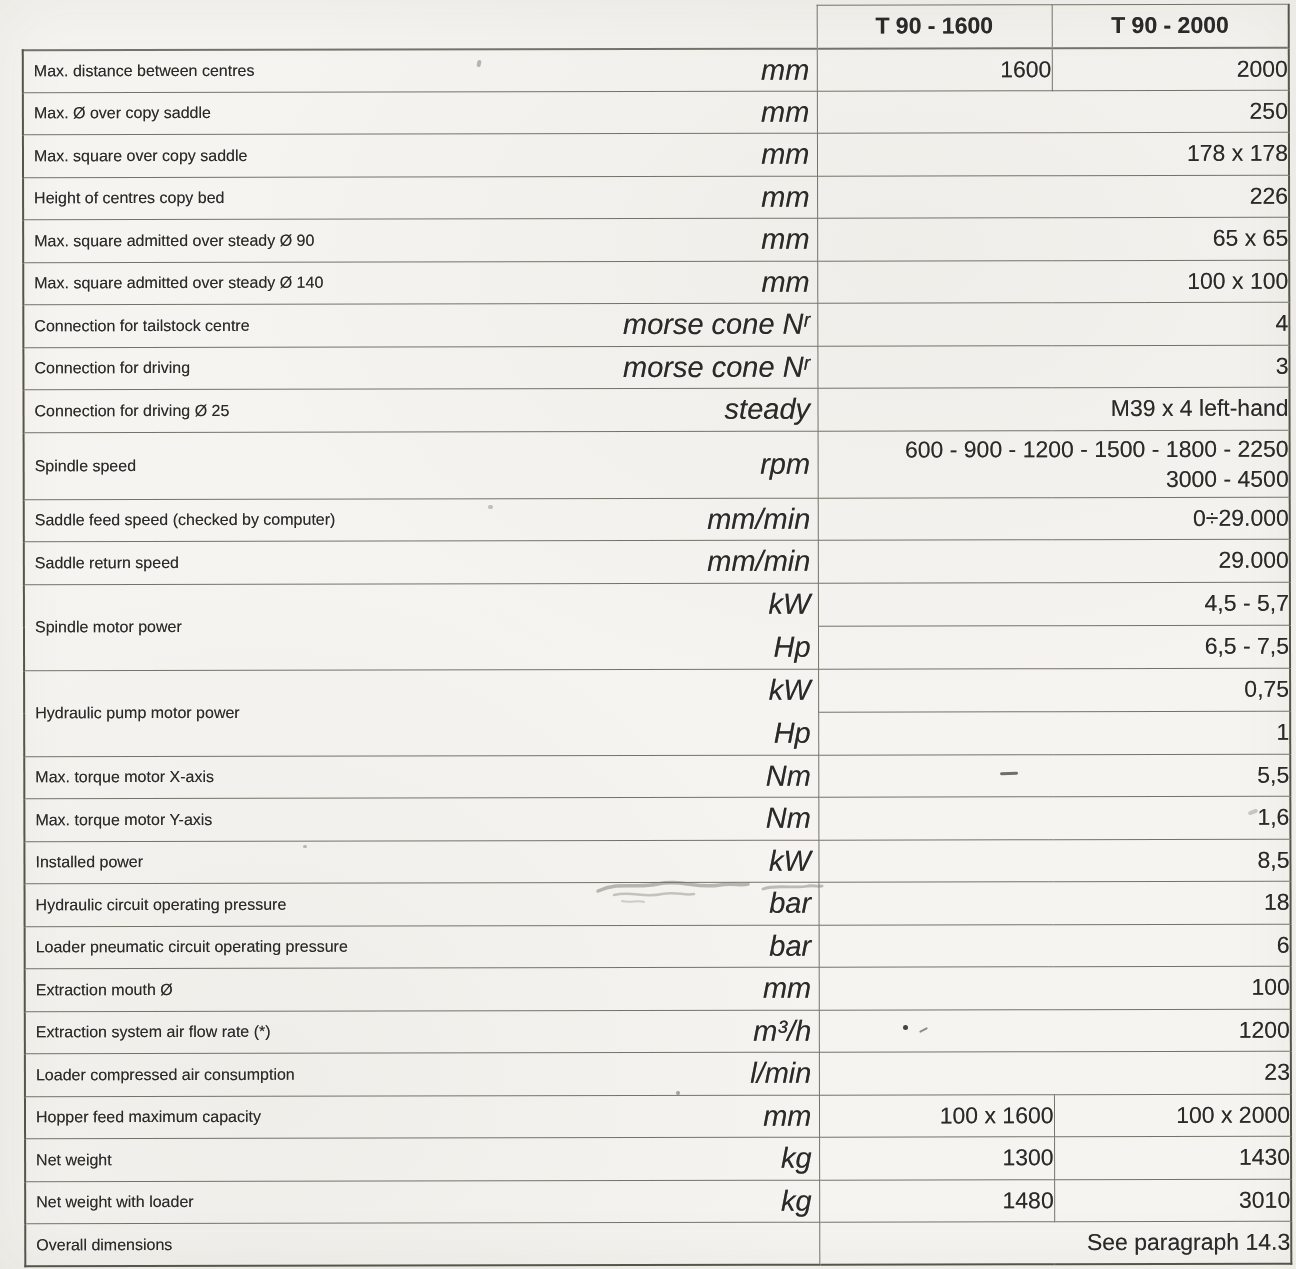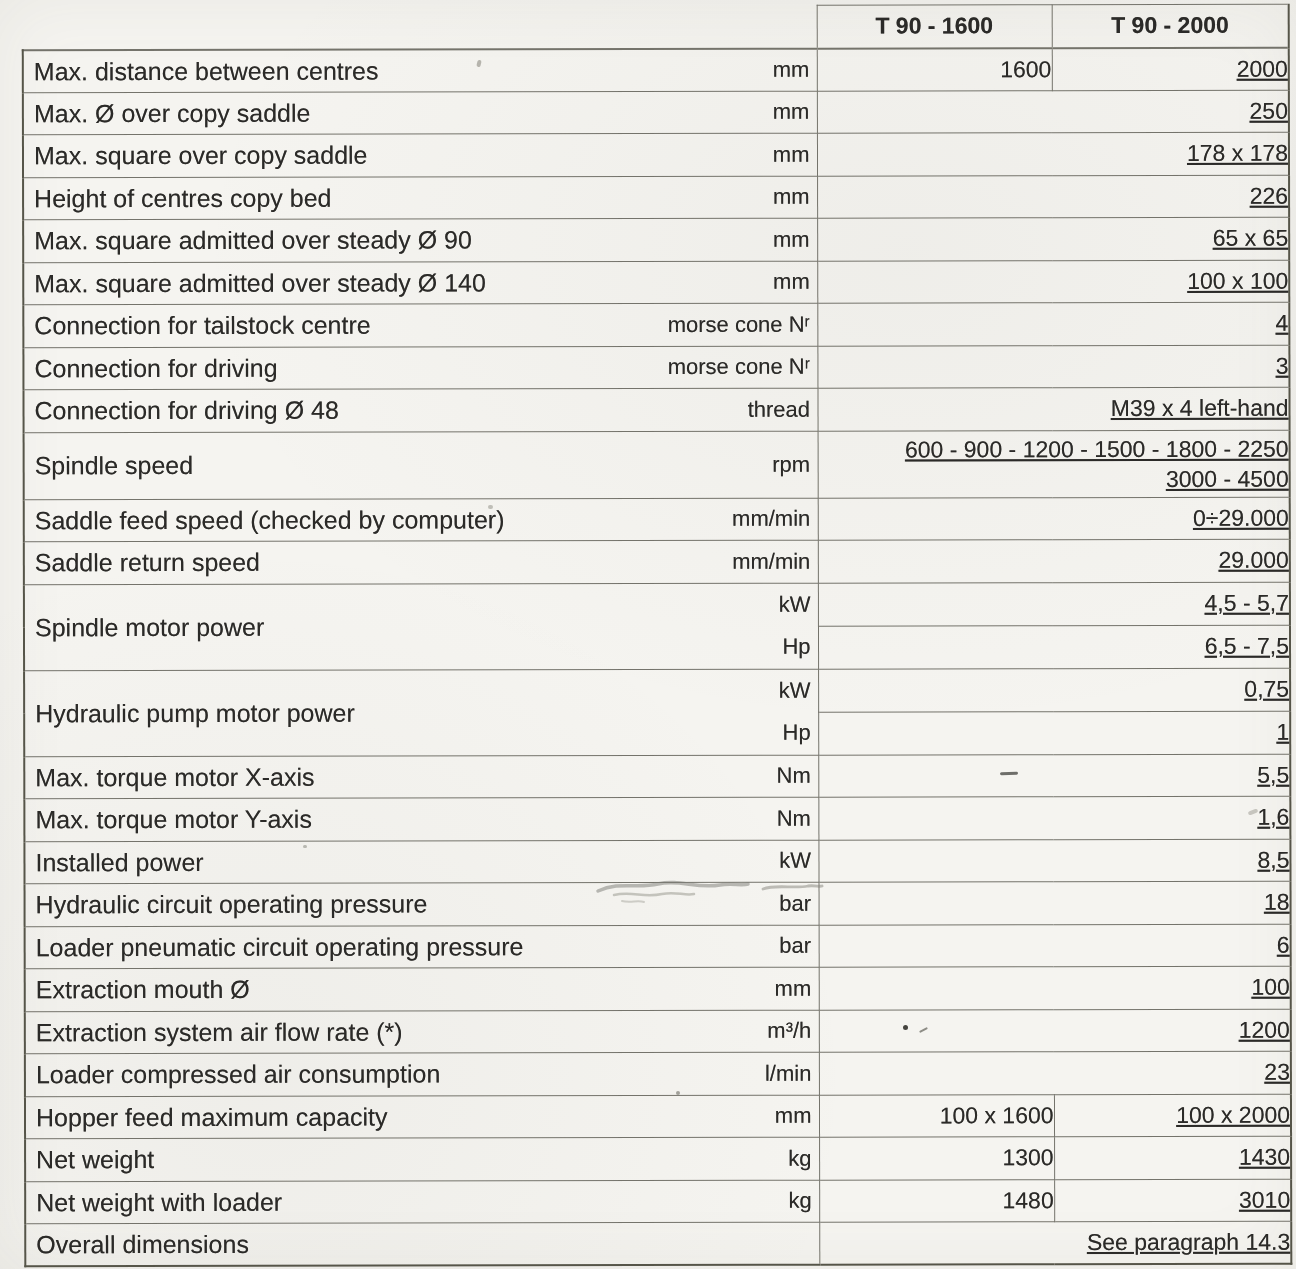--- a/index.html
+++ b/index.html
@@ -49,34 +49,34 @@
     text-align: center;
     border-top-width: 2.5px;       border-top-color: var(--outer);
   }
   thead th.last { border-right-width: 2.5px; border-right-color: var(--outer); margin-left: 40px; }
   td.corner { border: none; background: transparent; }
 
   
   tbody tr.r  { height: 42.5px; }
   tbody tr.rt { height: 67px;  }
   tbody td.cell-left  { border-left-width: 2.5px;  border-left-color: var(--outer); }
-  tbody td.edge-right { border-right-width: 2.5px; border-right-color: var(--outer); text-decoration: underline; }
+  tbody td.edge-right { border-right-width: 2.5px; border-right-color: var(--outer); }
   tbody tr.lastrow td { border-bottom-width: 2.5px; border-bottom-color: var(--outer); }
   tbody tr.firstrow td { border-top-width: 2px; }
 
   .leftwrap {
     display: flex;
     justify-content: space-between;
     align-items: center;
     gap: 10px;
     padding: 0 7px 0 10px;
   }
   .leftwrap.dbl { height: 85px; }
-  .lbl  { text-align: right; font-size: 25px; }
-  .unit { text-align: right; white-space: nowrap; font-size: 22px; }
+  .lbl  { text-align: right; font-size: 16px; }
+  .unit { text-align: right; white-space: nowrap; font-size: 29px; font-style: italic; }
   .units {
     display: flex;
     flex-direction: column;
     justify-content: space-around;
     align-items: flex-end;
     height: 100%;
   }
 
   td.cell-val { text-align: right; }
   td.cell-val .vline { line-height: 30px; }
@@ -183,22 +183,22 @@
             <div class="leftwrap">
               <span class="lbl">Connection for driving</span>
               <span class="unit">morse cone Nʳ</span>
             </div>
           </td>
           <td class="cell-val edge-right" colspan="2">3</td>
         </tr>
         <tr class="r">
           <td class="cell-left">
             <div class="leftwrap">
-              <span class="lbl">Connection for driving Ø 48</span>
-              <span class="unit">thread</span>
+              <span class="lbl">Connection for driving Ø 25</span>
+              <span class="unit">steady</span>
             </div>
           </td>
           <td class="cell-val edge-right" colspan="2">M39 x 4 left-hand</td>
         </tr>
         <tr class="rt">
           <td class="cell-left">
             <div class="leftwrap">
               <span class="lbl">Spindle speed</span>
               <span class="unit">rpm</span>
             </div>

